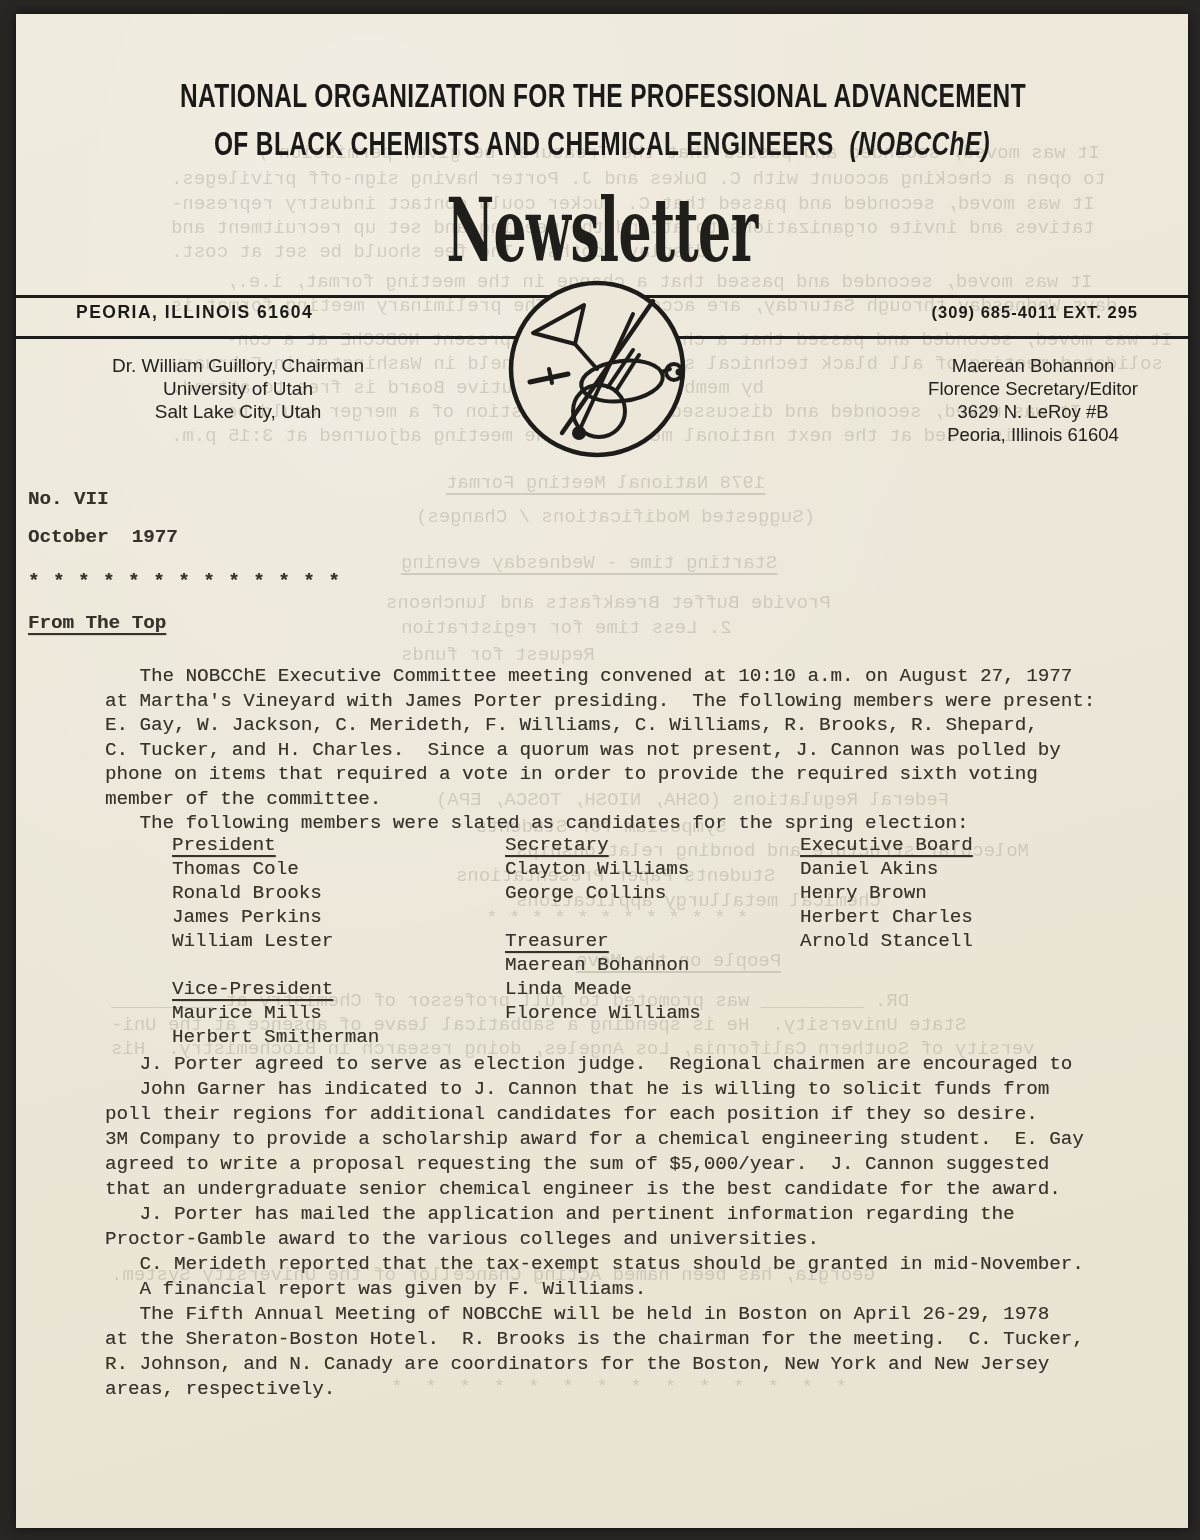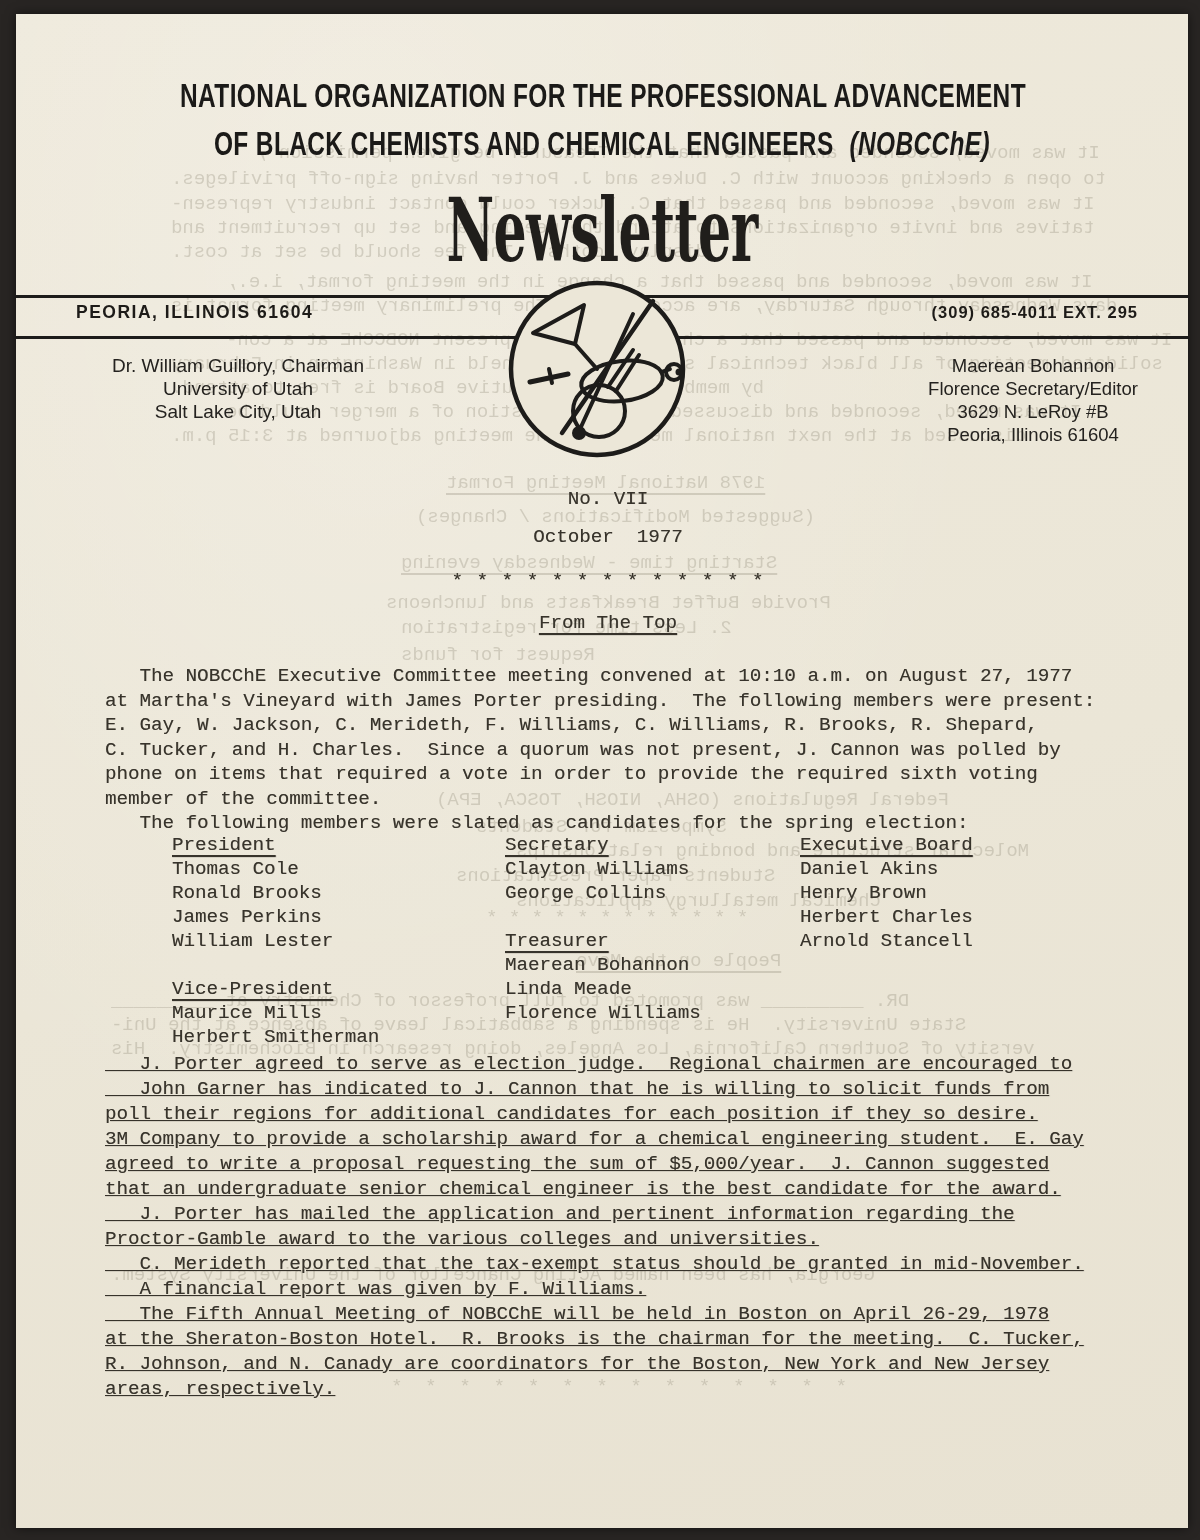--- a/index.html
+++ b/index.html
@@ -49,30 +49,30 @@
   .chairman{left:82px;top:340px;width:280px;}
   .editor{left:886px;top:340px;width:262px;font-size:18.5px;}
   .logo-svg{position:absolute;left:490px;top:264px;}
   
   .mono, .tline, .cell, .bleed-line{
     font-family:"Liberation Mono", monospace;
     font-size:19.2px;color:#37332b;
   }
   .tline{height:24.5px;line-height:24.5px;white-space:pre;
     text-shadow:0.3px 0.3px 0.4px rgba(55,51,43,0.45);}
-  .center-mono{position:absolute;left:12px;right:0;text-align:center;white-space:pre;
-    text-shadow:0.3px 0.3px 0.4px rgba(55,51,43,0.45);}
+  .center-mono{position:absolute;left:12px;right:0;text-align:left;white-space:pre;
+    text-shadow:0.3px 0.3px 0.4px rgba(55,51,43,0.45);font-weight:bold;}
   .issue-no{top:474px;}
   .issue-date{top:512px;}
   .divider{top:556px;letter-spacing:1px;}
   .section-title{top:598px;}
   .u{text-decoration:underline;text-underline-offset:5px;text-decoration-thickness:1.6px;}
   #body1{position:absolute;left:89px;top:650px;width:1010px;}
   #body2{position:absolute;left:89px;top:1038px;width:1010px;}
-  #body2 .tline{height:25px;line-height:25px;text-decoration:underline;}
+  #body2 .tline{height:25px;line-height:25px;}
   #slate-table{position:absolute;left:89px;top:819px;width:1010px;}
   .trow{position:relative;height:24px;}
   .cell{position:absolute;white-space:pre;line-height:24px;
     text-shadow:0.3px 0.3px 0.4px rgba(55,51,43,0.45);text-align:center;}
   .c0{left:67px;} .c1{left:400px;} .c2{left:695px;}
   
   #bleed{position:absolute;inset:0;opacity:0.30;pointer-events:none;}
   .bleed-line{
     position:absolute;color:#8d8775;white-space:pre;
     transform:scaleX(-1);filter:blur(0.5px);font-size:19px;

